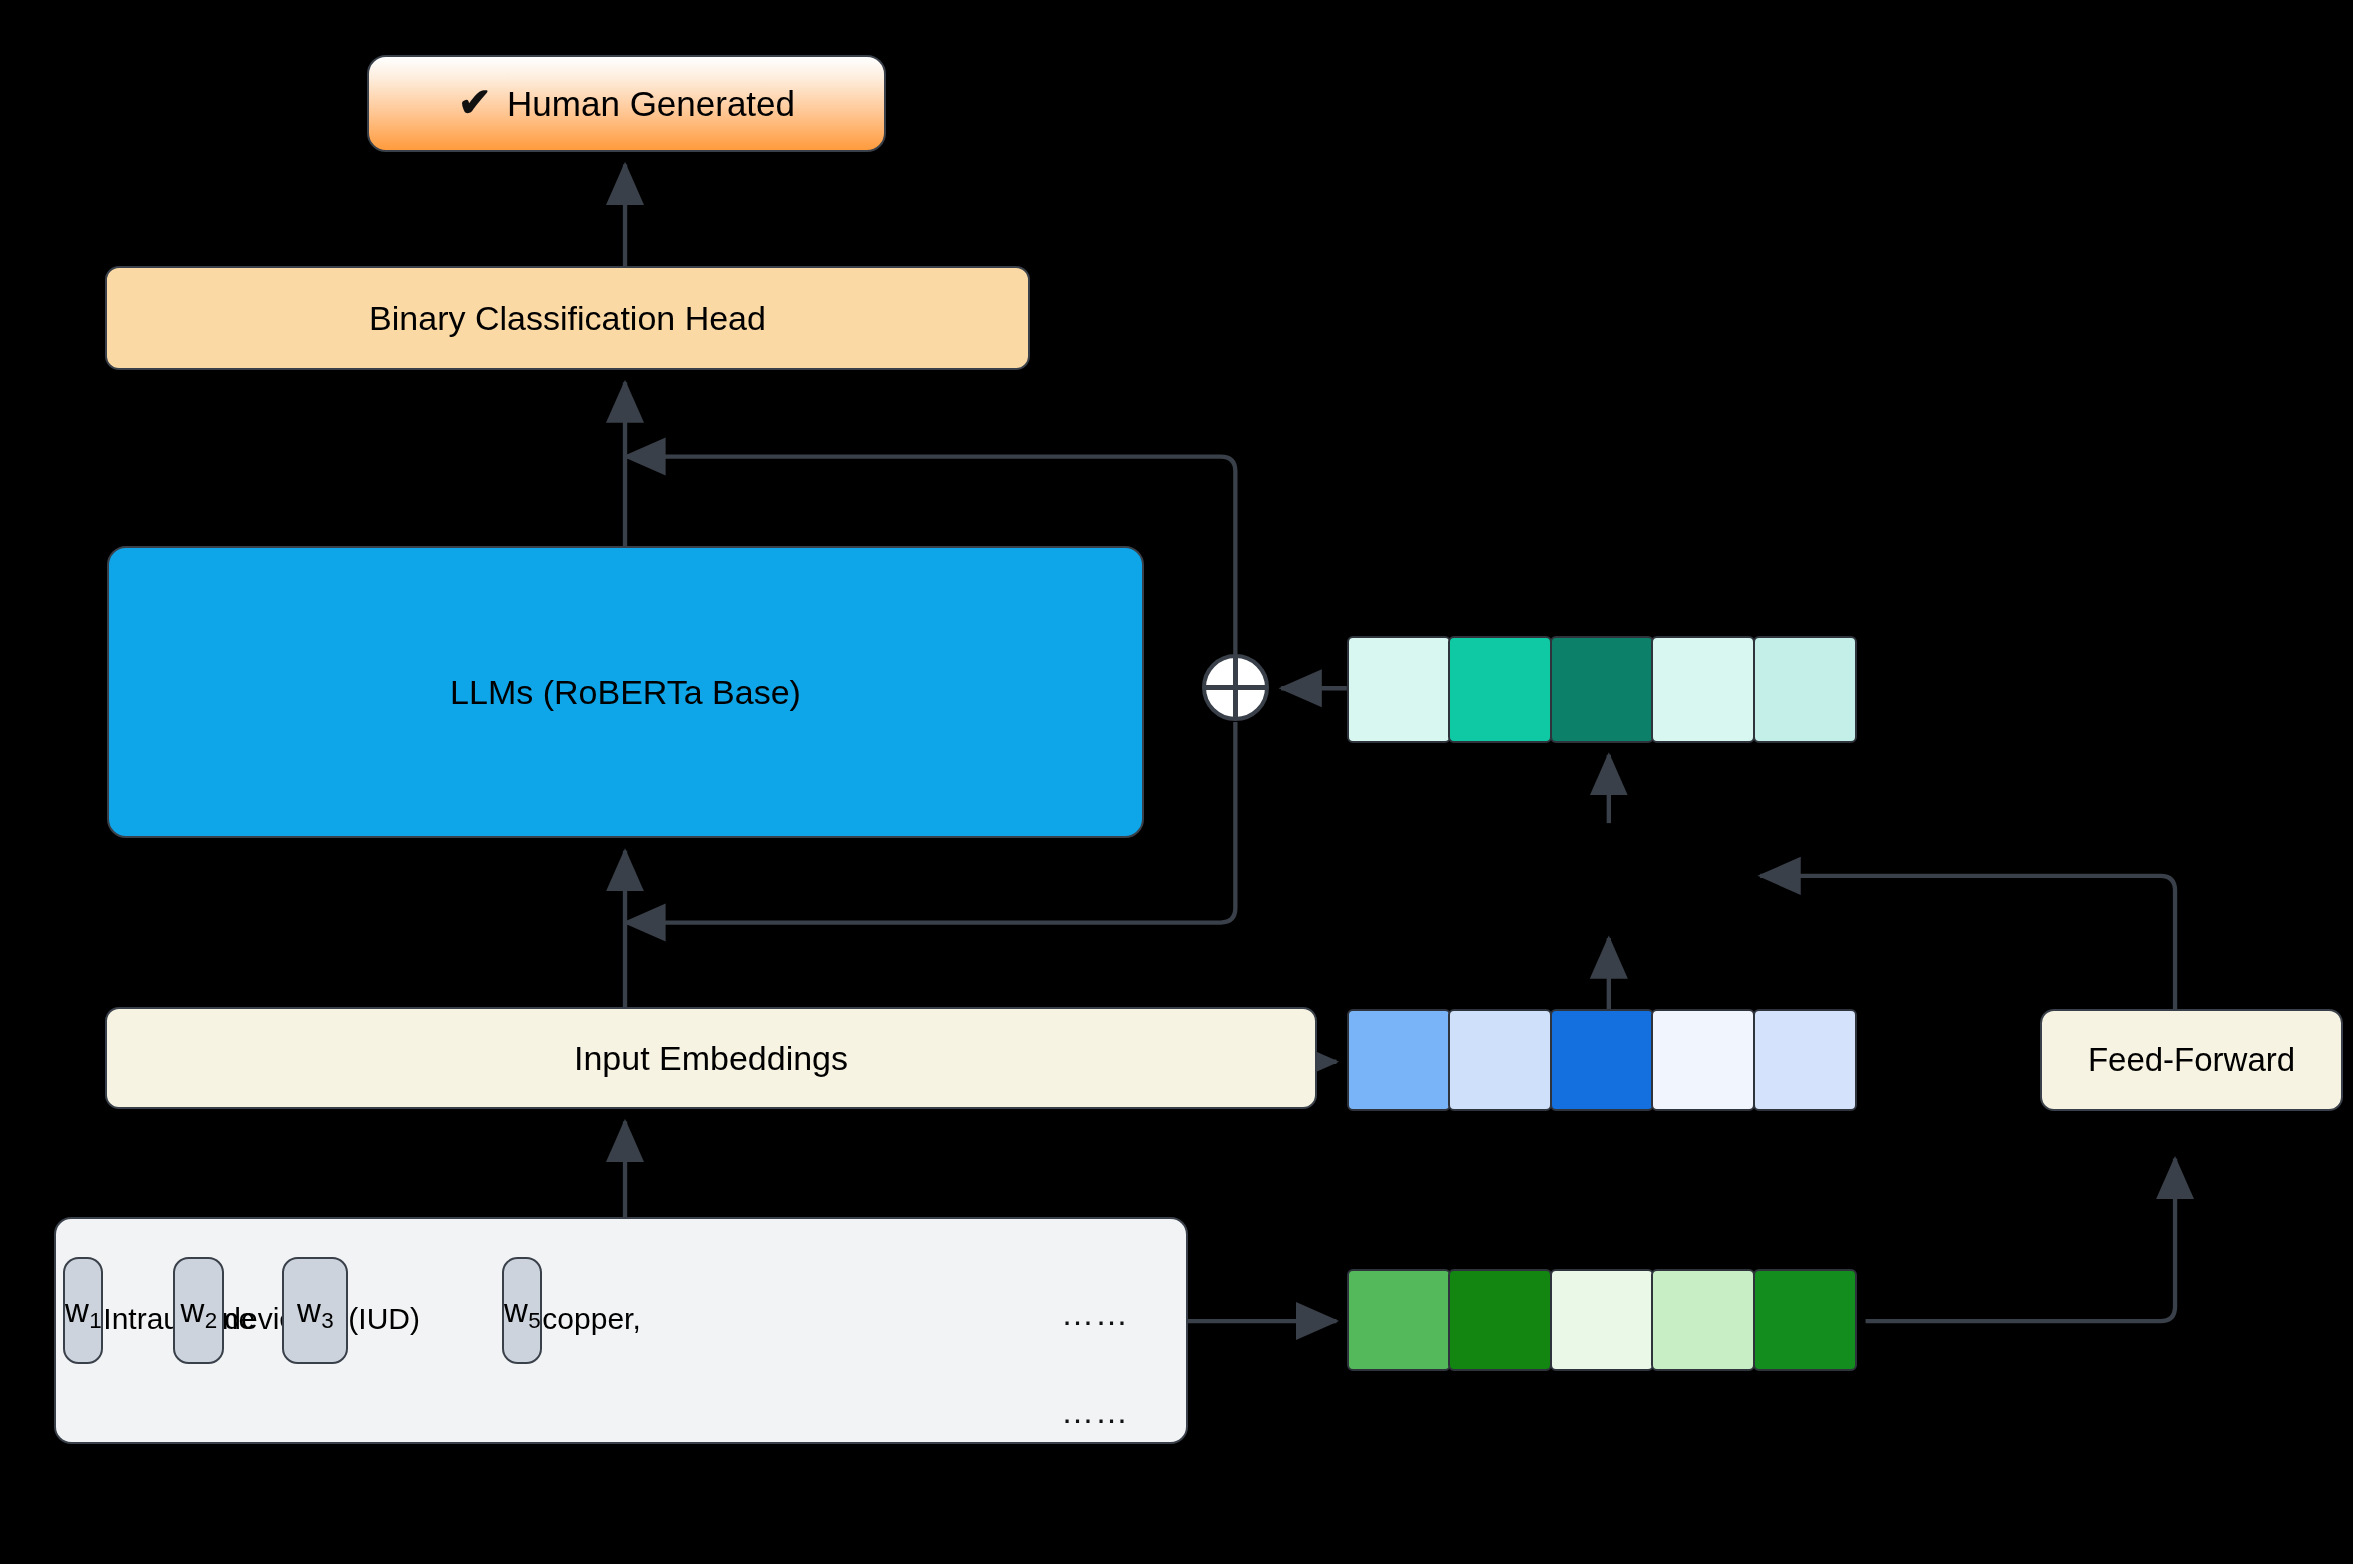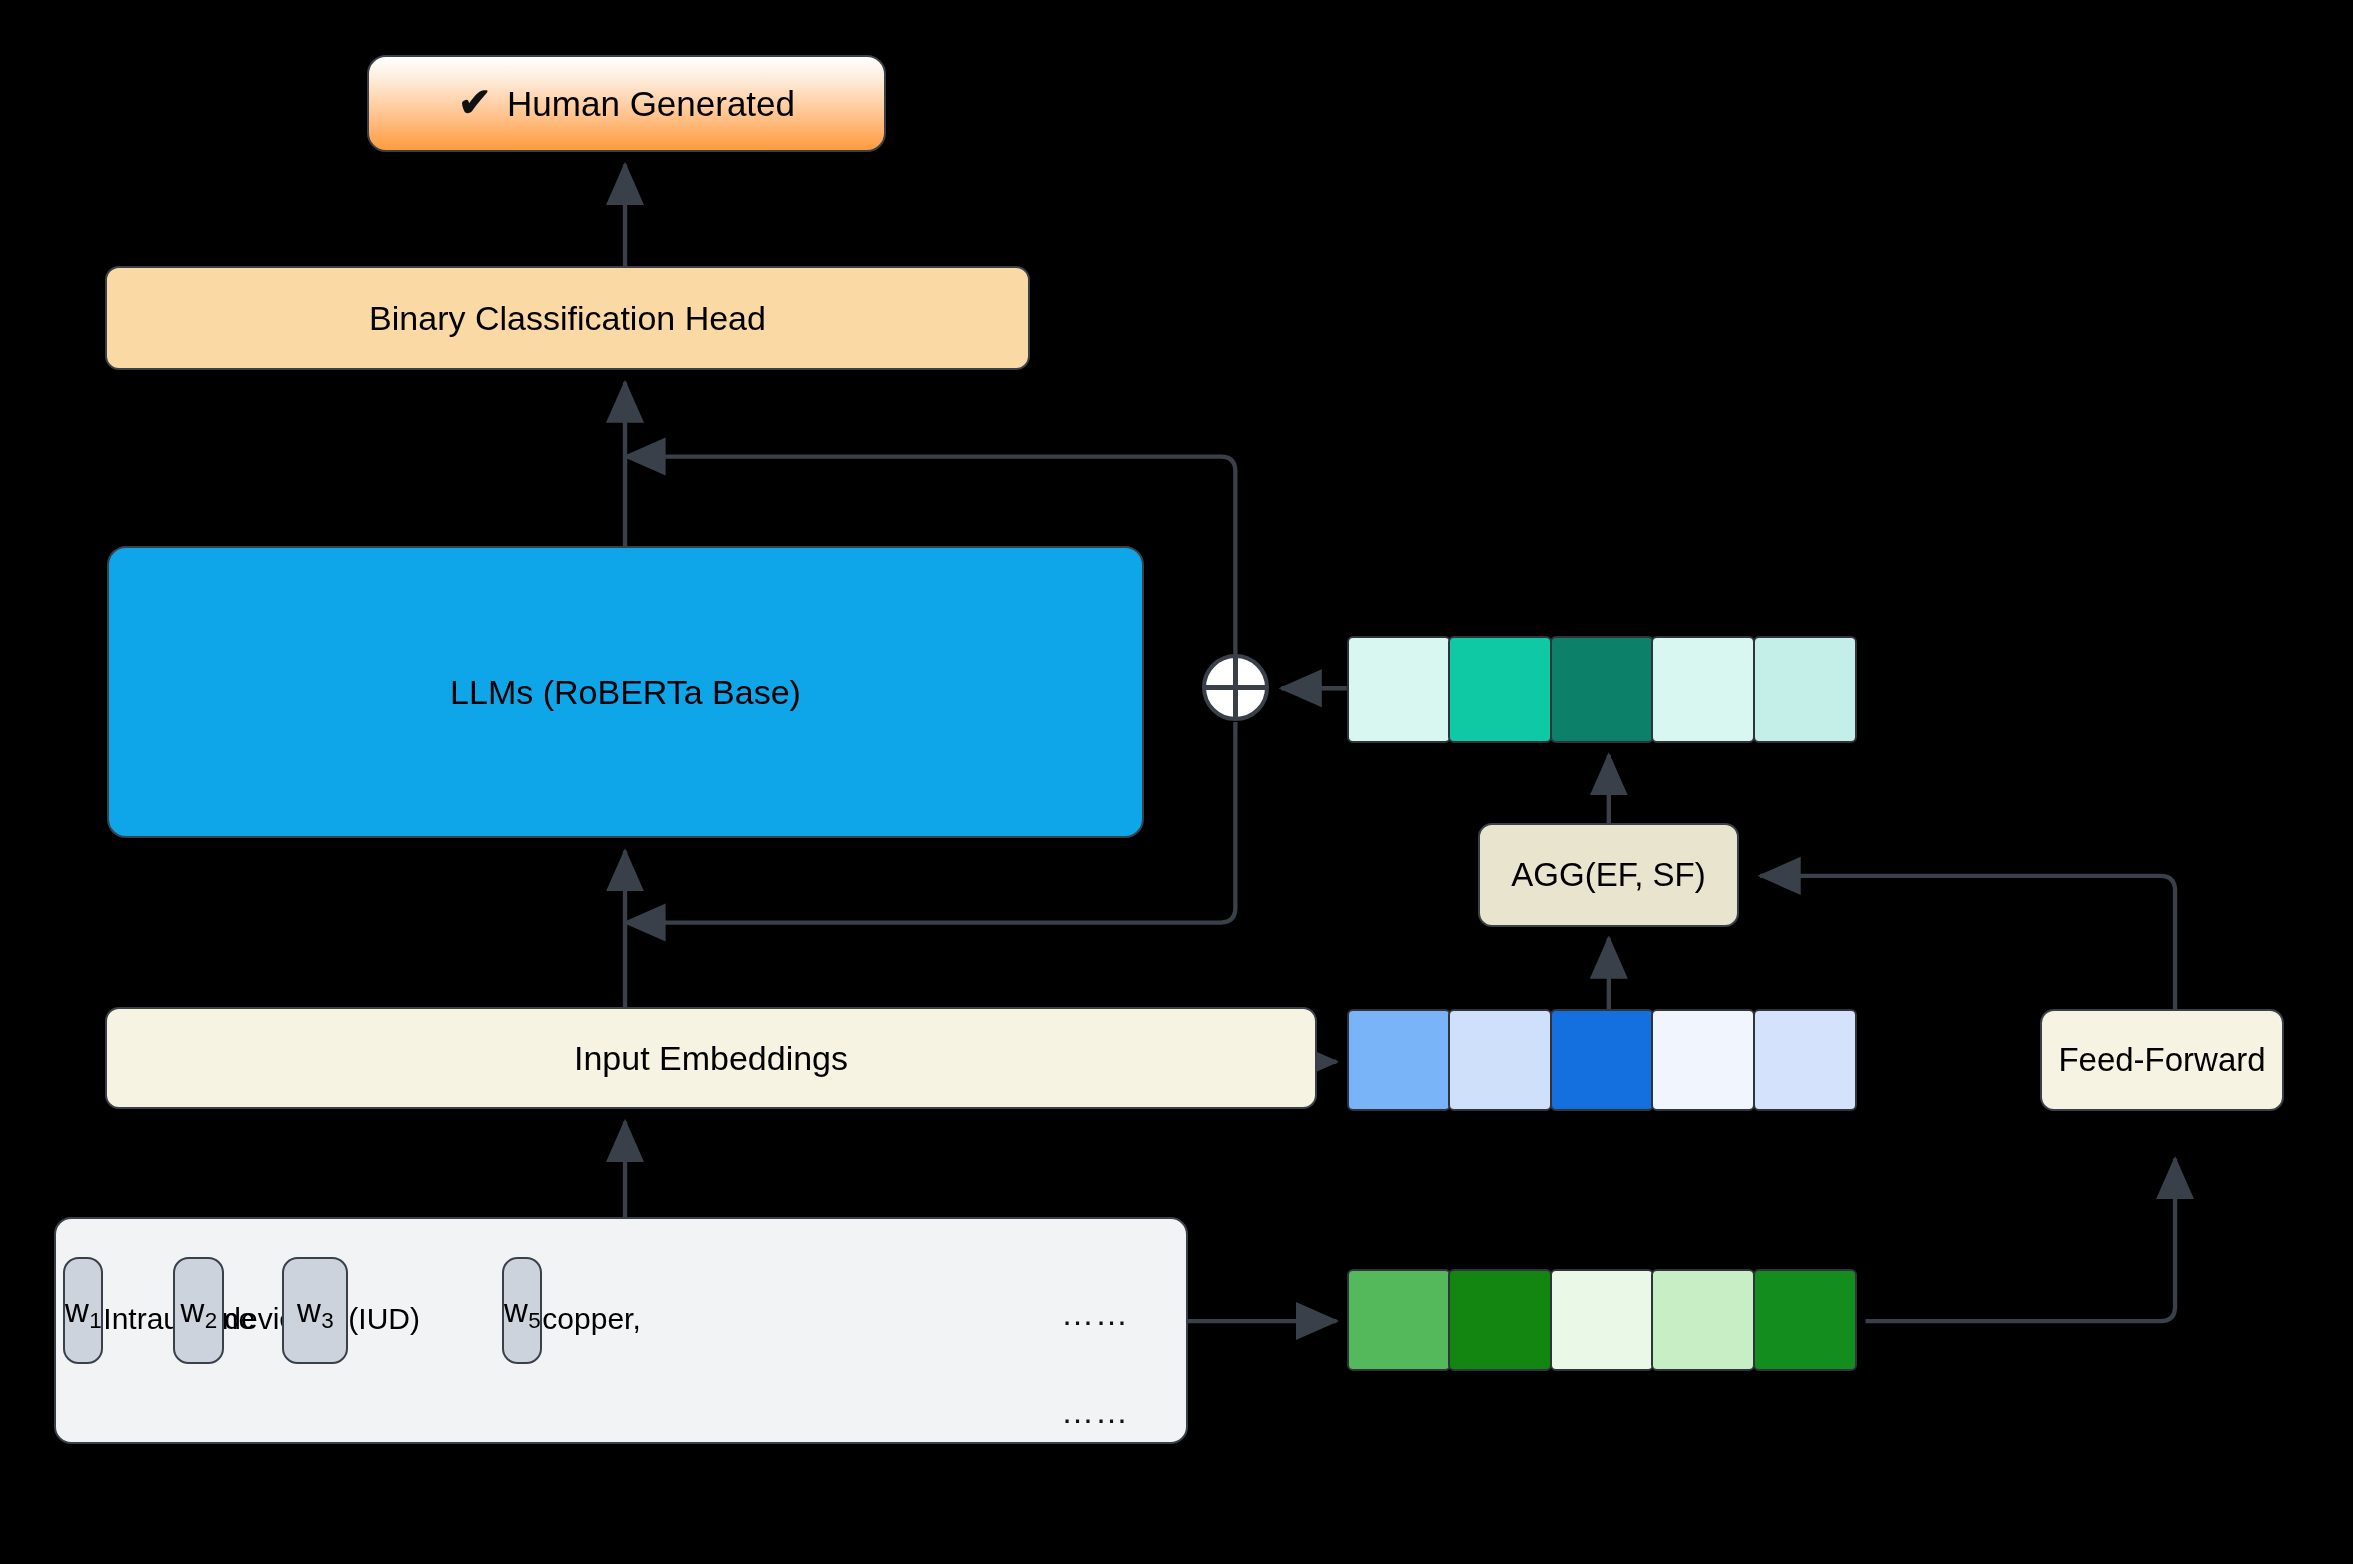--- a/index.html
+++ b/index.html
@@ -77,21 +77,21 @@
 
   #node-agg {
     left: 1478px; top: 823px;
     width: 261px; height: 104px;
     background: #e8e4cd;
     font-size: 33px;
   }
 
   #node-ff {
     left: 2040px; top: 1009px;
-    width: 244px; height: 102px;
+    width: 303px; height: 102px;
     background: #f7f3e2;
     font-size: 33px;
   }
 
   
   #token-panel {
     position: absolute;
     left: 54px; top: 1217px;
     width: 1134px; height: 227px;
     box-sizing: border-box;
@@ -243,23 +243,20 @@
   </div>
 
   <div class="node" id="node-llm">
     <span>LLMs (RoBERTa Base)</span>
   </div>
 
   <div class="node" id="node-inemb">
     <span>Input Embeddings</span>
   </div>
 
-  <div class="node" id="node-agg">
-    <span>AGG(EF, SF)</span>
-  </div>
 
   <div class="node" id="node-ff">
     <span>Feed-Forward</span>
   </div>
 
   <div id="plus-circle"></div>
 
   <div class="vec-row" id="vec-teal">
       <div class="vec-cell" style="background: rgb(217, 247, 241);"></div>
       <div class="vec-cell" style="background: rgb(15, 201, 164);"></div>

